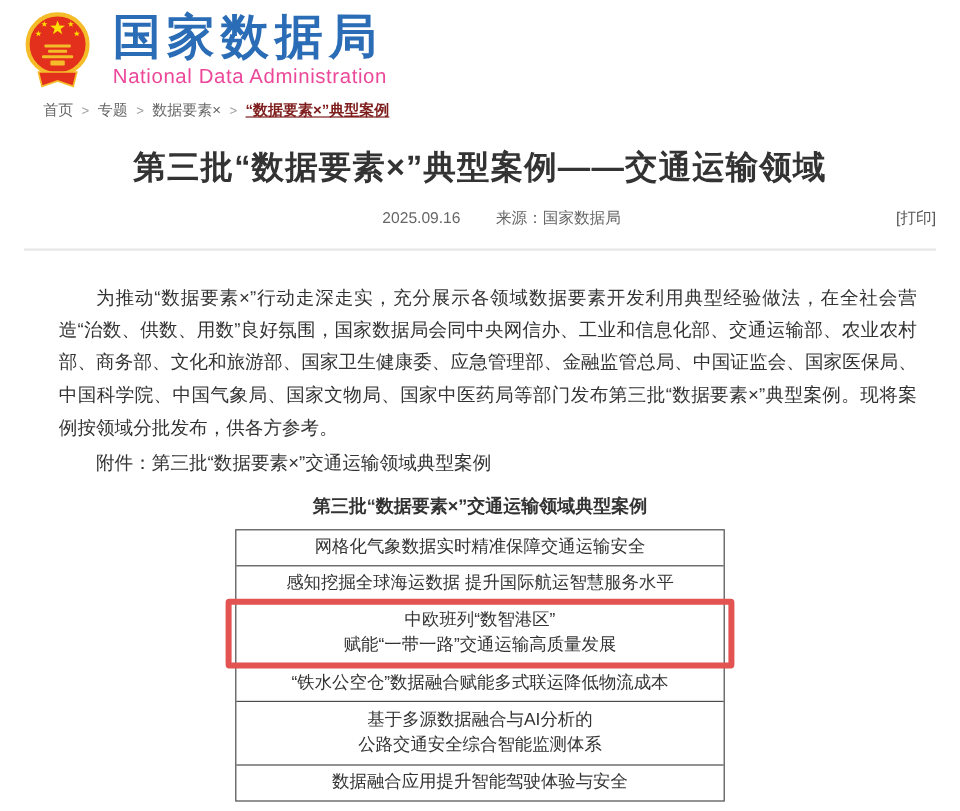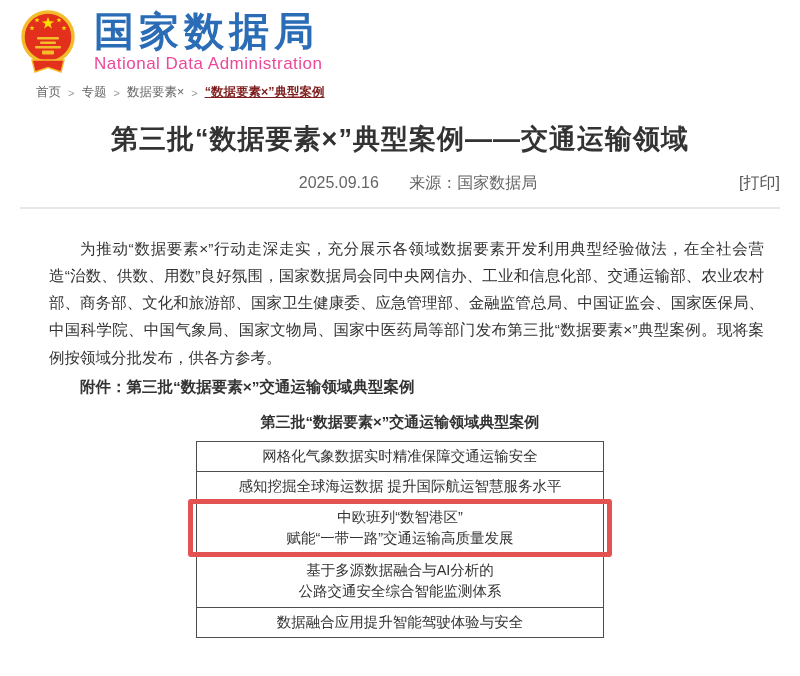--- a/index.html
+++ b/index.html
@@ -14,29 +14,29 @@
   .brand-sub { font-size: 17px; color: #ec4899; margin-top: 2px; letter-spacing: 0.5px; }
 
   
   .breadcrumb { margin: 10px 0 0 36px; font-size: 12.5px; color: #666; display: flex; align-items: center; gap: 7px; }
   .breadcrumb .sep { color: #999; font-size: 11px; }
   .crumb { color: #666; cursor: pointer; }
   .crumb.current { color: #7f1d1d; font-weight: bold; text-decoration: underline; }
 
   
   .article-title { text-align: center; font-size: 27px; font-weight: bold; color: #333; margin-top: 20px; letter-spacing: 1px; }
-  .meta { position: relative; text-align: center; margin-top: 16px; font-size: 16px; color: #666; height: 18px; padding-left: 36px; }
+  .meta { position: relative; text-align: center; margin-top: 16px; font-size: 13px; color: #666; height: 18px; padding-left: 36px; }
   .meta .date { margin-right: 26px; }
   .meta .print { position: absolute; right: 20px; top: 0; color: #555; cursor: pointer; }
   .divider { margin: 16px 20px 0 20px; border-bottom: 2px solid #e8e8e8; }
 
   
   .content { padding: 26px 36px 0 49px; }
   .para { font-size: 15.5px; line-height: 1.75; text-align: justify; text-indent: 2em; color: #333; }
-  .para + .para { margin-top: 2px; font-weight: bold; }
+  .para + .para { margin-top: 2px; }
 
   .table-caption { text-align: center; font-size: 15px; font-weight: bold; color: #333; margin-top: 13px; }
 
   .table-wrap { width: 408px; margin: 9px auto 0 auto; position: relative; }
   .case-table { border: 1px solid #4d4d4d; background: #fff; }
   .case-row { border-top: 1px solid #4d4d4d; text-align: center; font-size: 14.5px; color: #333; padding: 4px 10px; line-height: 21px; }
   .case-row:first-child { border-top: none; }
   .case-row.tall { padding: 5px 10px; }
   .case-row.highlight { position: relative; }
   .case-row.highlight::after {
@@ -103,20 +103,23 @@
     <div class="case-row">
       <div>网格化气象数据实时精准保障交通运输安全</div>
     </div>
     <div class="case-row">
       <div>感知挖掘全球海运数据 提升国际航运智慧服务水平</div>
     </div>
     <div class="case-row tall highlight">
       <div>中欧班列“数智港区”</div>
       <div>赋能“一带一路”交通运输高质量发展</div>
     </div>
+    <div class="case-row">
+      <div>“铁水公空仓”数据融合赋能多式联运降低物流成本</div>
+    </div>
     <div class="case-row tall">
       <div>基于多源数据融合与AI分析的</div>
       <div>公路交通安全综合智能监测体系</div>
     </div>
     <div class="case-row">
       <div>数据融合应用提升智能驾驶体验与安全</div>
     </div>
   </div>
 </div>
 

